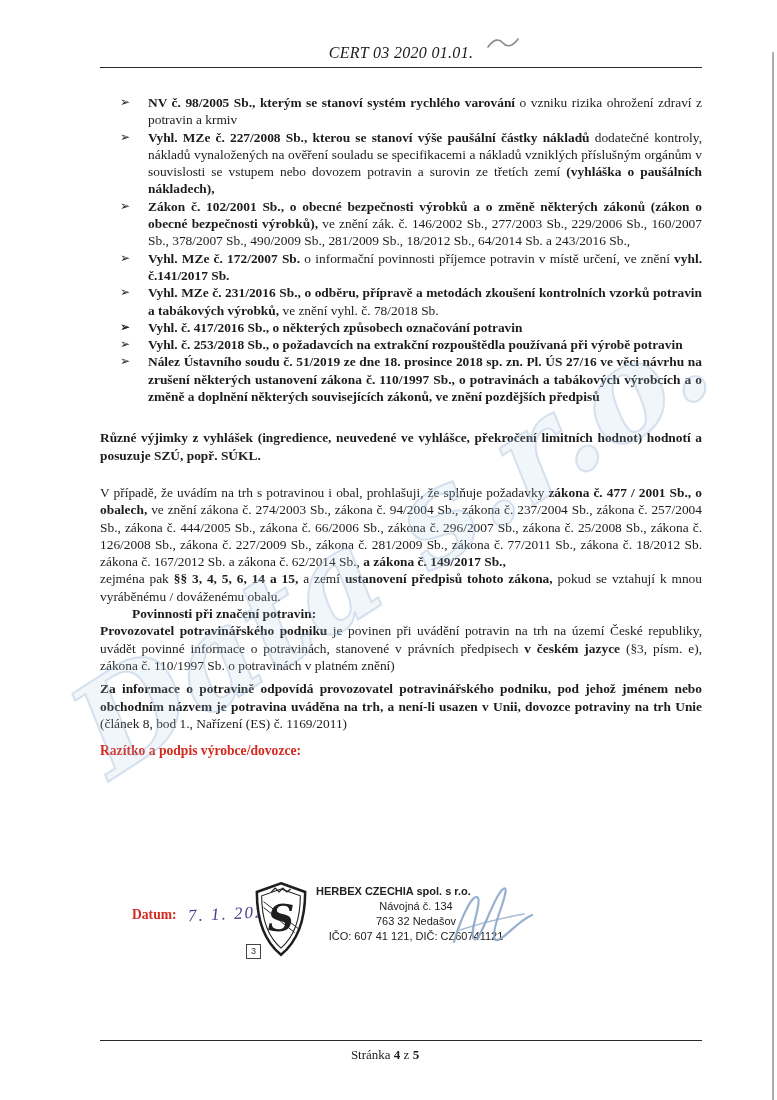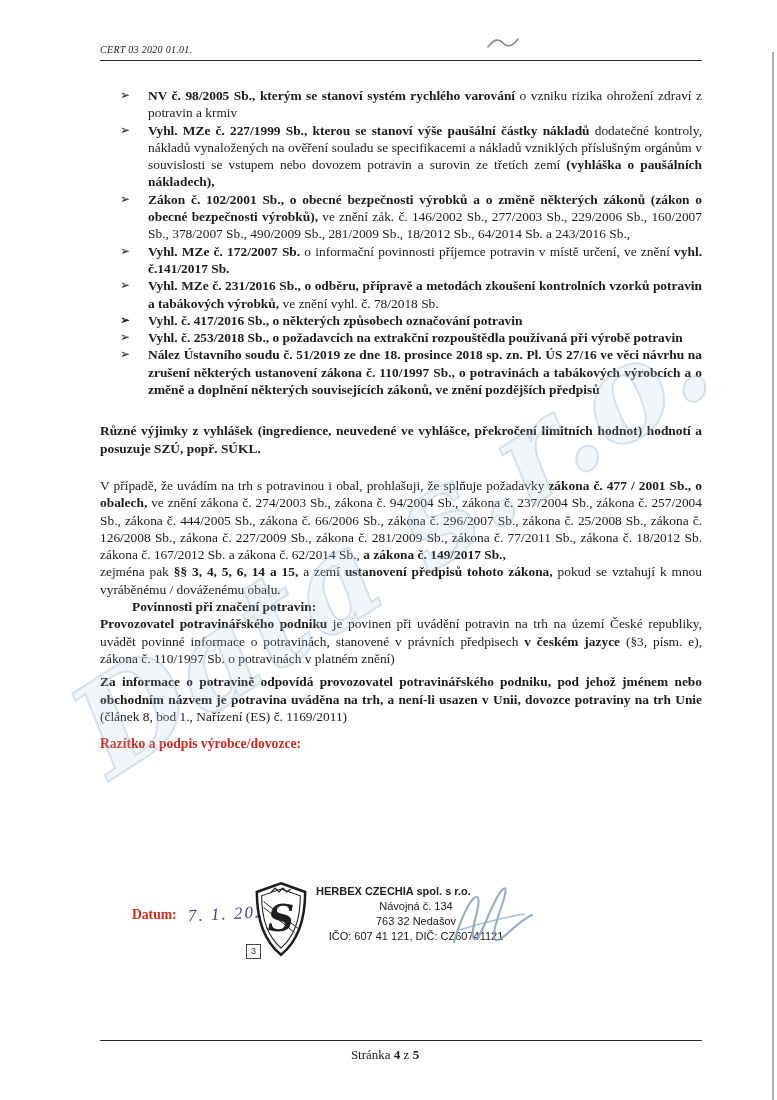--- a/index.html
+++ b/index.html
@@ -9,23 +9,23 @@
     width:777px;height:1100px;
     background:#ffffff;
     font-family:"Liberation Serif", serif;
     color:#1c1c1c;
     overflow:hidden;
   }
   .content{
     position:absolute;left:100px;top:44px;width:602px;
   }
   .header-block{
-    text-align:left;
+    text-align:center;
     font-style:italic;
-    font-size:10px;
+    font-size:16px;
     letter-spacing:.3px;
     padding-bottom:5px;
     border-bottom:1.6px solid #2b2b2b;
   }
   ul.law-list{
     list-style:none;
     margin:26px 0 0 0;
     padding:0;
     font-size:13.4px;
     line-height:17.3px;
@@ -147,21 +147,21 @@
       <span>CERT 03 2020 01.01.</span>
     </div>
 
     <ul class="law-list">
       <li>
         <span class="bullet">➢</span>
         <span><span class="b">NV č. 98/2005 Sb., kterým se stanoví systém rychlého varování</span><span> o vzniku rizika ohrožení zdraví z potravin a krmiv</span></span>
       </li>
       <li>
         <span class="bullet">➢</span>
-        <span><span class="b">Vyhl. MZe č. 227/1999 Sb., kterou se stanoví výše paušální částky nákladů</span><span> dodatečné kontroly, nákladů vynaložených na ověření souladu se specifikacemi a nákladů vzniklých příslušným orgánům v souvislosti se vstupem nebo dovozem potravin a surovin ze třetích zemí </span><span class="b">(vyhláška o paušálních nákladech),</span></span>
+        <span><span class="b">Vyhl. MZe č. 227/2008 Sb., kterou se stanoví výše paušální částky nákladů</span><span> dodatečné kontroly, nákladů vynaložených na ověření souladu se specifikacemi a nákladů vzniklých příslušným orgánům v souvislosti se vstupem nebo dovozem potravin a surovin ze třetích zemí </span><span class="b">(vyhláška o paušálních nákladech),</span></span>
       </li>
       <li>
         <span class="bullet">➢</span>
         <span><span class="b">Zákon č. 102/2001 Sb., o obecné bezpečnosti výrobků a o změně některých zákonů (zákon o obecné bezpečnosti výrobků),</span><span> ve znění zák. č. 146/2002 Sb., 277/2003 Sb., 229/2006 Sb., 160/2007 Sb., 378/2007 Sb., 490/2009 Sb., 281/2009 Sb., 18/2012 Sb., 64/2014 Sb. a 243/2016 Sb.,</span></span>
       </li>
       <li>
         <span class="bullet">➢</span>
         <span><span class="b">Vyhl. MZe č. 172/2007 Sb.</span><span> o informační povinnosti příjemce potravin v místě určení, ve znění </span><span class="b">vyhl. č.141/2017 Sb.</span></span>
       </li>
       <li>

